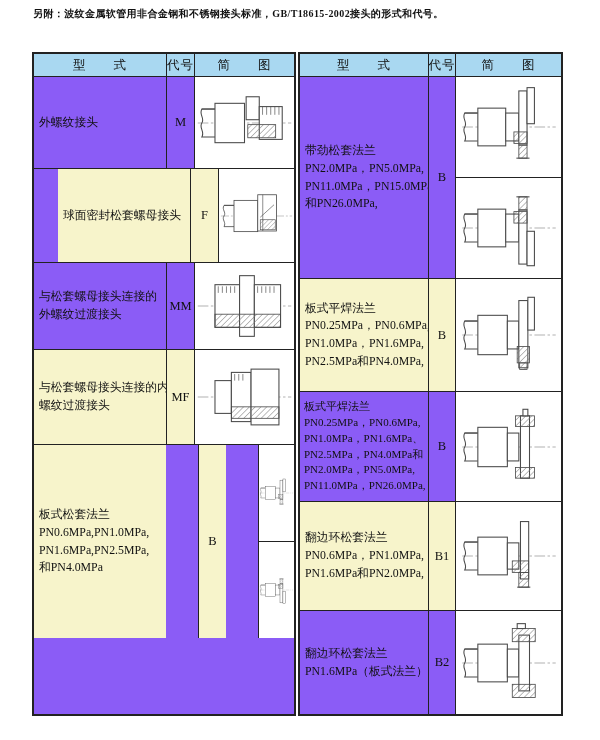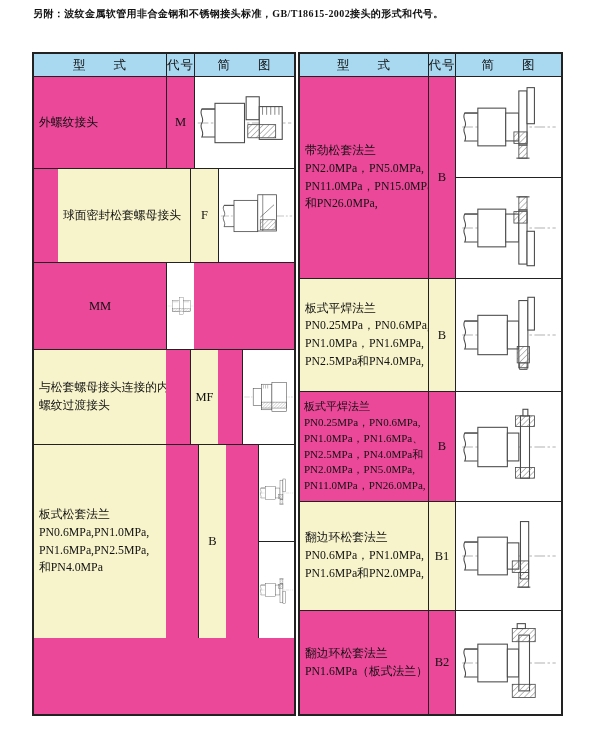--- a/index.html
+++ b/index.html
@@ -18,21 +18,21 @@
     font-size:10px;font-weight:bold;letter-spacing:.4px;
     white-space:nowrap;
   }
   .tables{
     position:absolute;left:32px;top:52px;
     display:flex;gap:2px;
   }
   .half{
     box-sizing:border-box;
     border:2px solid var(--border);
-    background:#ec4899;
+    background:#8b5cf6;
   }
   #halfL{width:264px;}
   #halfR{width:265px;}
   .trow{
     display:grid;box-sizing:border-box;overflow:hidden;
   }
   .trow + .trow{border-top:1px solid var(--border);}
   .cell{
     box-sizing:border-box;display:flex;overflow:hidden;min-width:0;
   }
@@ -120,20 +120,24 @@
               <rect x="24" y="25" width="38" height="50" fill="#ffffff" stroke="#4a4a4a" stroke-width="1.3"></rect>
               <rect x="62" y="16" width="30" height="58" fill="#ffffff" stroke="#4a4a4a" stroke-width="1.3"></rect>
               <line x1="70" y1="16" x2="70" y2="74" stroke="#4a4a4a" stroke-width="1"></line>
               <line x1="66" y1="52" x2="88" y2="32" stroke="#4a4a4a" stroke-width="1"></line>
               <rect x="66" y="56" width="24" height="16" fill="url(#hp)" stroke="#4a4a4a" stroke-width="1"></rect>
             </svg>
           </div>
         </div>
       </div>
       <div class="trow" style="grid-template-columns: 132px 28px 1fr; height: 87px;">
+        <div class="cell tcell">
+          <div class="tline">与松套螺母接头连接的</div>
+          <div class="tline">外螺纹过渡接头</div>
+        </div>
         <div class="cell ccell">MM</div>
         <div class="cell dcell">
           <div class="dsub">
             <svg viewBox="0 0 120 100" xmlns="http://www.w3.org/2000/svg" class="fit-svg">
               <defs>
                 <pattern id="hp" patternUnits="userSpaceOnUse" width="5" height="5" patternTransform="rotate(45)">
                   <line x1="0" y1="0" x2="0" y2="5" stroke="#777" stroke-width="1.2"></line>
                 </pattern>
               </defs>
               <path d="M3 50 H117" fill="none" stroke="#888" stroke-width="0.8" stroke-dasharray="13 3 3 3"></path>
@@ -148,21 +152,21 @@
               <line x1="76" y1="26" x2="76" y2="34" stroke="#4a4a4a" stroke-width="0.8"></line>
               <line x1="81" y1="26" x2="81" y2="34" stroke="#4a4a4a" stroke-width="0.8"></line>
               <line x1="86" y1="26" x2="86" y2="34" stroke="#4a4a4a" stroke-width="0.8"></line>
               <line x1="91" y1="26" x2="91" y2="34" stroke="#4a4a4a" stroke-width="0.8"></line>
               <line x1="96" y1="26" x2="96" y2="34" stroke="#4a4a4a" stroke-width="0.8"></line>
               <rect x="24" y="60" width="80" height="16" fill="url(#hp)" stroke="#4a4a4a" stroke-width="1"></rect>
             </svg>
           </div>
         </div>
       </div>
-      <div class="trow hl" style="grid-template-columns: 132px 28px 1fr; height: 95px; gap: 24px;">
+      <div class="trow hl" style="grid-template-columns: 132px 28px 1fr; height: 95px;">
         <div class="cell tcell">
           <div class="tline">与松套螺母接头连接的内</div>
           <div class="tline">螺纹过渡接头</div>
         </div>
         <div class="cell ccell">MF</div>
         <div class="cell dcell">
           <div class="dsub">
             <svg viewBox="0 0 120 100" xmlns="http://www.w3.org/2000/svg" class="fit-svg">
               <defs>
                 <pattern id="hp" patternUnits="userSpaceOnUse" width="5" height="5" patternTransform="rotate(45)">

